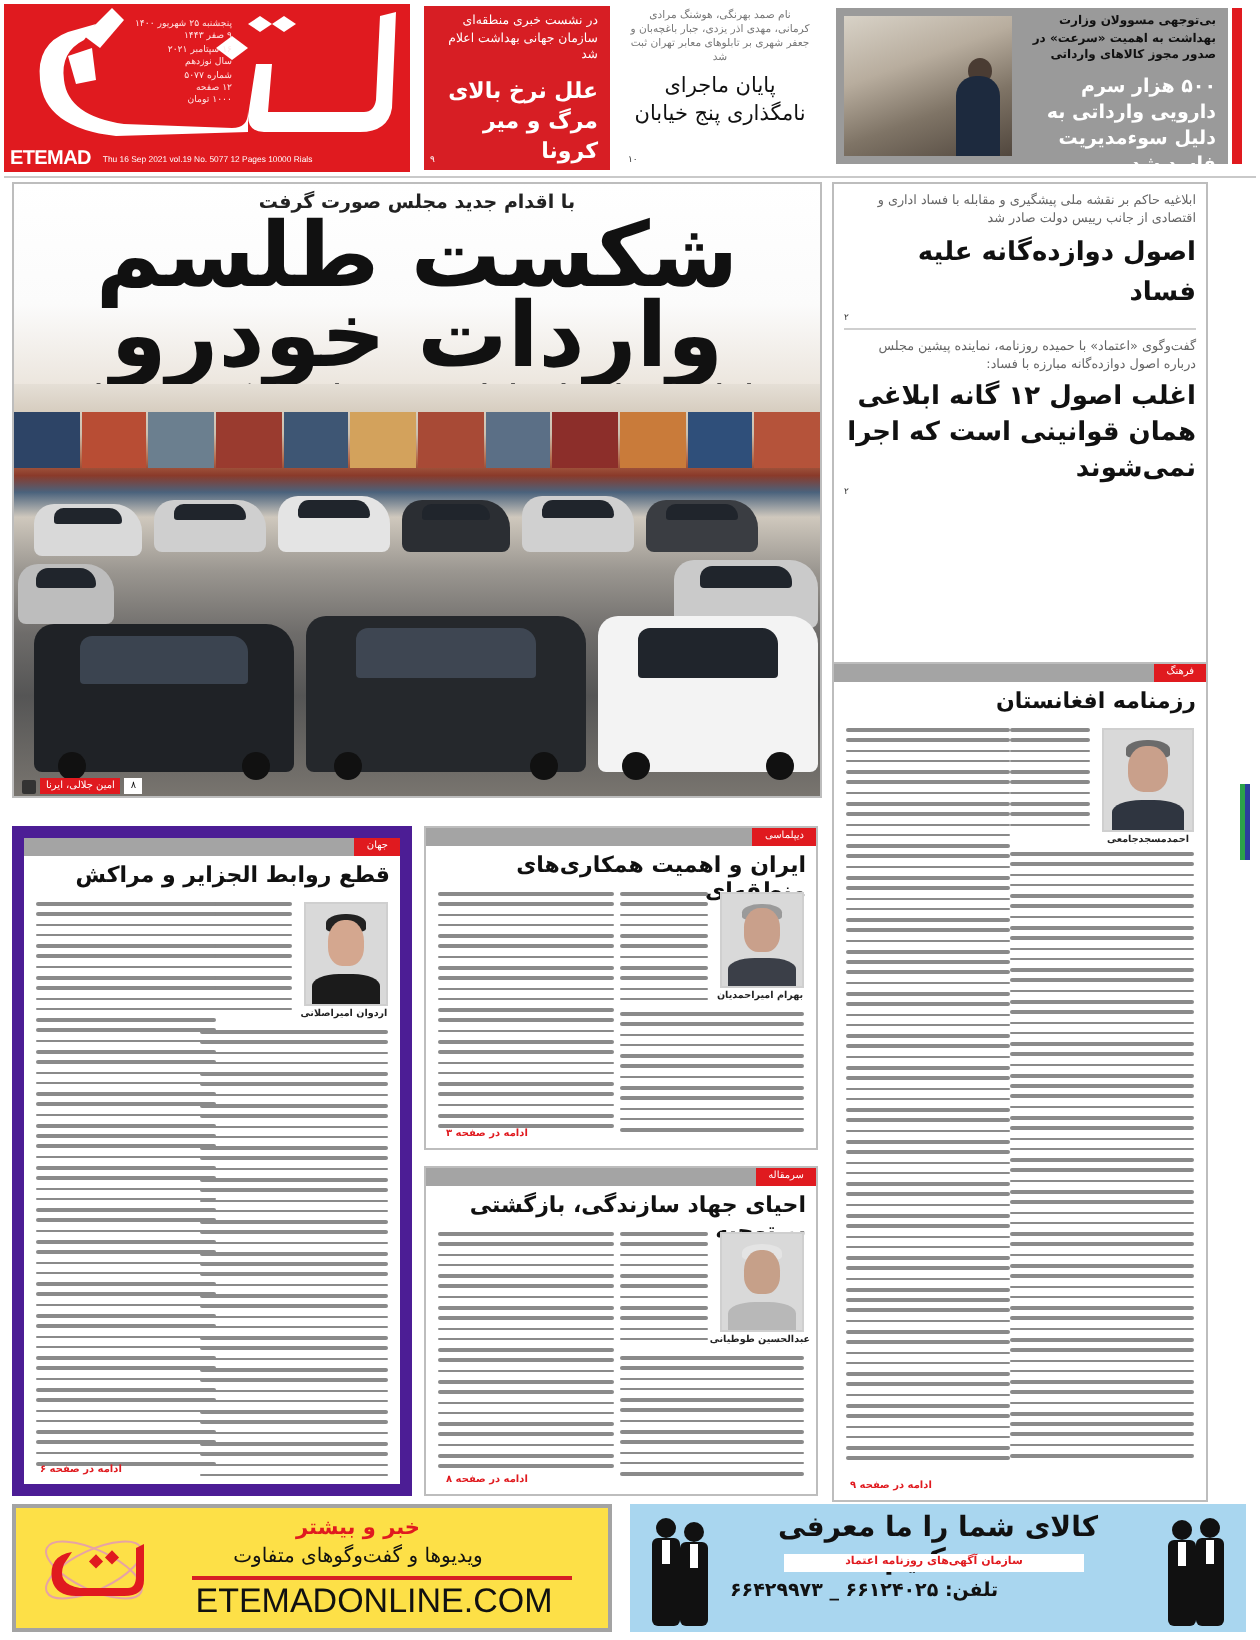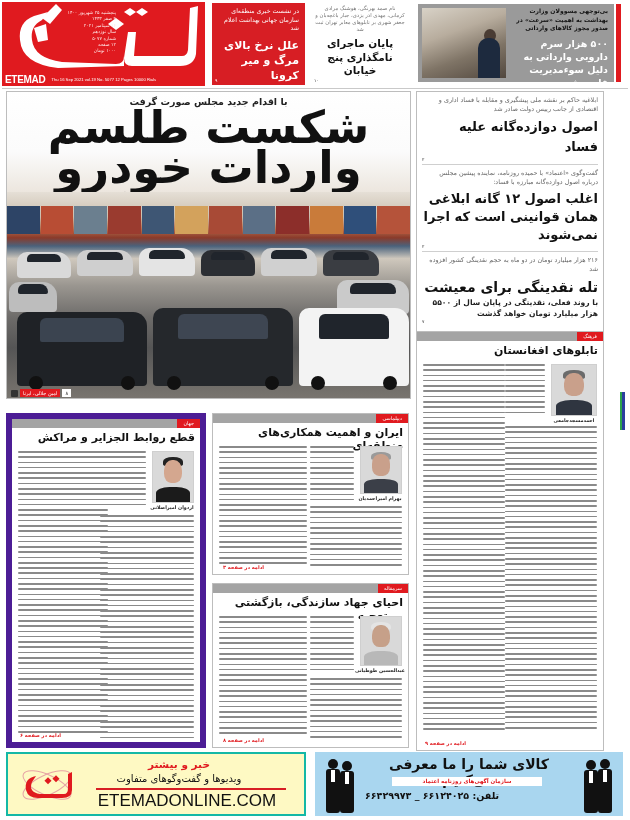--- a/index.html
+++ b/index.html
@@ -18,21 +18,21 @@
   .latin-bar .info { font-family: "Liberation Sans", sans-serif; color: #fff; font-size: 4.2px; white-space: nowrap; }
 
   
   .teaser-red { left: 212px; top: 3px; width: 93px; height: 82px; background: #d71e24; color: #fff; padding: 4px 6px; text-align: right; }
   .teaser-red .kicker { font-size: 6.2px; line-height: 8.5px; }
   .teaser-red .head { font-size: 11px; font-weight: bold; line-height: 15px; margin-top: 5px; }
   .teaser-red .pg { position: absolute; left: 3px; bottom: 2px; font-size: 4.5px; }
 
   .teaser-white { left: 312px; top: 3px; width: 96px; height: 82px; text-align: center; padding: 2px 3px; }
   .teaser-white .kicker { font-size: 5.3px; line-height: 7px; color: #777; }
-  .teaser-white .head { font-size: 10.5px; font-weight: bold; line-height: 13.5px; margin-top: 4px; color: #111; }
+  .teaser-white .head { font-size: 10.5px; font-weight: normal; line-height: 13.5px; margin-top: 4px; color: #111; }
   .teaser-white .pg { position: absolute; left: 2px; bottom: 2px; font-size: 4.5px; color: #333; }
 
   .teaser-gray { left: 418px; top: 4px; width: 196px; height: 78px; background: #9a9a9a; }
   .teaser-gray .photo { position: absolute; left: 4px; top: 4px; width: 84px; height: 70px; background: linear-gradient(160deg,#d8d2c7 0%,#b8ad9e 35%,#7f7466 65%,#51473e 100%); }
   .teaser-gray .photo .person { position: absolute; right: 6px; bottom: 0; width: 22px; height: 40px; background: #1d2a3e; border-radius: 10px 10px 0 0; }
   .teaser-gray .photo .head-circle { position: absolute; right: 10px; bottom: 36px; width: 12px; height: 13px; background: #4a3c33; border-radius: 50%; }
   .teaser-gray .kicker { position: absolute; right: 6px; top: 3px; width: 100px; font-size: 6px; line-height: 8.5px; font-weight: bold; color: #111; text-align: right; }
   .teaser-gray .head { position: absolute; right: 6px; top: 33px; width: 100px; font-size: 9.5px; line-height: 13px; font-weight: bold; color: #fff; text-align: right; }
   .red-accent-bar { left: 616px; top: 4px; width: 5px; height: 78px; background: #e01a1f; }
 
@@ -82,21 +82,21 @@
   .side-tab { left: 620px; top: 392px; width: 5px; height: 38px; background: linear-gradient(90deg,#2ca24a 0 50%, #2c3e9e 50% 100%); }
 
   
   .world { left: 6px; top: 413px; width: 200px; height: 335px; border: 6px solid #4c1d95; background: #fff; }
   
   .diplo { left: 212px; top: 413px; width: 197px; height: 162px; border: 1px solid #bdbdbd; background: #fff; }
   
   .edito { left: 212px; top: 583px; width: 197px; height: 165px; border: 1px solid #bdbdbd; background: #fff; }
 
   
-  .ad-online { left: 6px; top: 752px; width: 300px; height: 64px; border: 2px solid #14b8a6; background: #fef9c3; }
+  .ad-online { left: 6px; top: 752px; width: 300px; height: 64px; border: 2px solid #a3a3a3; background: #fde047; }
   .ad-online .logo { position: absolute; left: 10px; top: 6px; width: 58px; height: 50px; }
   .ad-online .l1 { position: absolute; right: 30px; top: 4px; font-size: 10.5px; font-weight: bold; color: #e01a1f; width: 190px; text-align: center; }
   .ad-online .l2 { position: absolute; right: 30px; top: 19px; font-size: 10px; color: #111; width: 190px; text-align: center; }
   .ad-online .line { position: absolute; right: 18px; top: 34px; width: 190px; height: 1.5px; background: #d71e24; }
   .ad-online .url { position: absolute; right: 22px; top: 37px; width: 190px; text-align: center; font-family: "Liberation Sans", sans-serif; font-size: 17px; color: #111; direction: ltr; }
 
   .ad-ads { left: 315px; top: 752px; width: 308px; height: 64px; background: #a9d6ef; }
   .ad-ads .silhouette { position: absolute; top: 5px; width: 34px; height: 56px; }
   .ad-ads .t1 { position: absolute; left: 50px; top: 4px; width: 208px; text-align: center; font-size: 14px; font-weight: bold; color: #111; }
   .ad-ads .t2 { position: absolute; left: 77px; top: 25px; width: 150px; height: 9px; background: #fff; text-align: center; font-size: 5.5px; font-weight: bold; color: #e01a1f; line-height: 9px; }
@@ -230,33 +230,27 @@
   <div class="story">
     <div class="kicker">ابلاغیه حاکم بر نقشه ملی پیشگیری و مقابله با فساد اداری و اقتصادی از جانب رییس دولت صادر شد</div>
     <div class="head" style="font-size:13px;line-height:20px;margin-top:3px">اصول دوازده‌گانه علیه فساد</div>
     <div class="pg">۲</div>
   </div>
   <div class="story">
     <div class="kicker">گفت‌وگوی «اعتماد» با حمیده روزنامه، نماینده پیشین مجلس درباره اصول دوازده‌گانه مبارزه با فساد:</div>
     <div class="head" style="font-size:13px;line-height:18px;margin-top:3px">اغلب اصول ۱۲ گانه ابلاغی همان قوانینی است که اجرا نمی‌شوند</div>
     <div class="pg">۲</div>
   </div>
-  <div class="story">
-    <div class="kicker">۲۱۶ هزار میلیارد تومان در دو ماه به حجم نقدینگی کشور افزوده شد</div>
-    <div class="head" style="font-size:14px;line-height:20px;margin-top:3px">تله نقدینگی برای معیشت</div>
-    <div class="deck">با روند فعلی، نقدینگی در پایان سال از ۵۵۰۰ هزار میلیارد تومان خواهد گذشت</div>
-    <div class="pg">۷</div>
-  </div>
 </div>
 
 <div class="abs culture">
   <div class="sec-bar">
     <span class="lab">فرهنگ</span>
   </div>
-  <div class="art-title">تابلوهای افغانستان</div>
+  <div class="art-title">رزمنامه افغانستان</div>
   <div class="portrait" style="right:6px;top:32px;width:46px;height:52px">
     <div class="hair"></div>
       <div class="face"></div>
       <div class="body"></div>
   </div>
   <div class="cap" style="right:4px;top:86px;width:50px">احمدمسجدجامعی</div>
   <div class="text-lines" style="right:58px;top:32px;width:40px">
     <div class="tl"></div>
       <div class="tl"></div>
       <div class="tl"></div>

